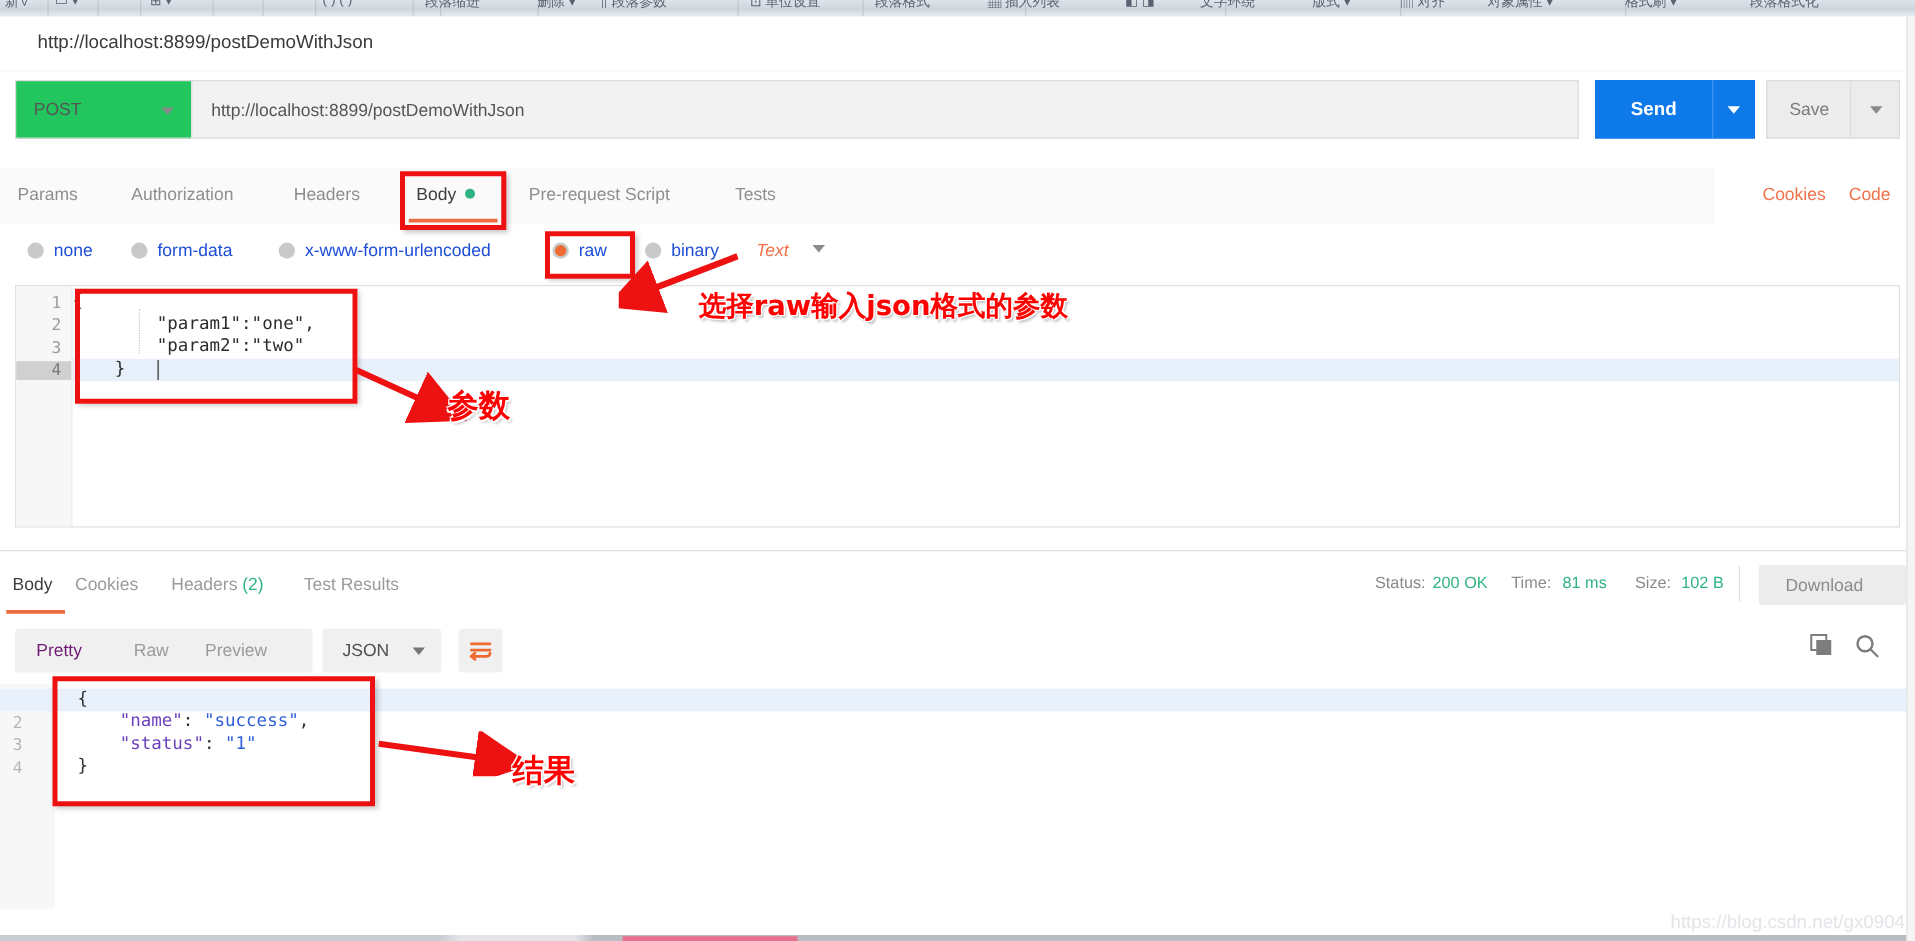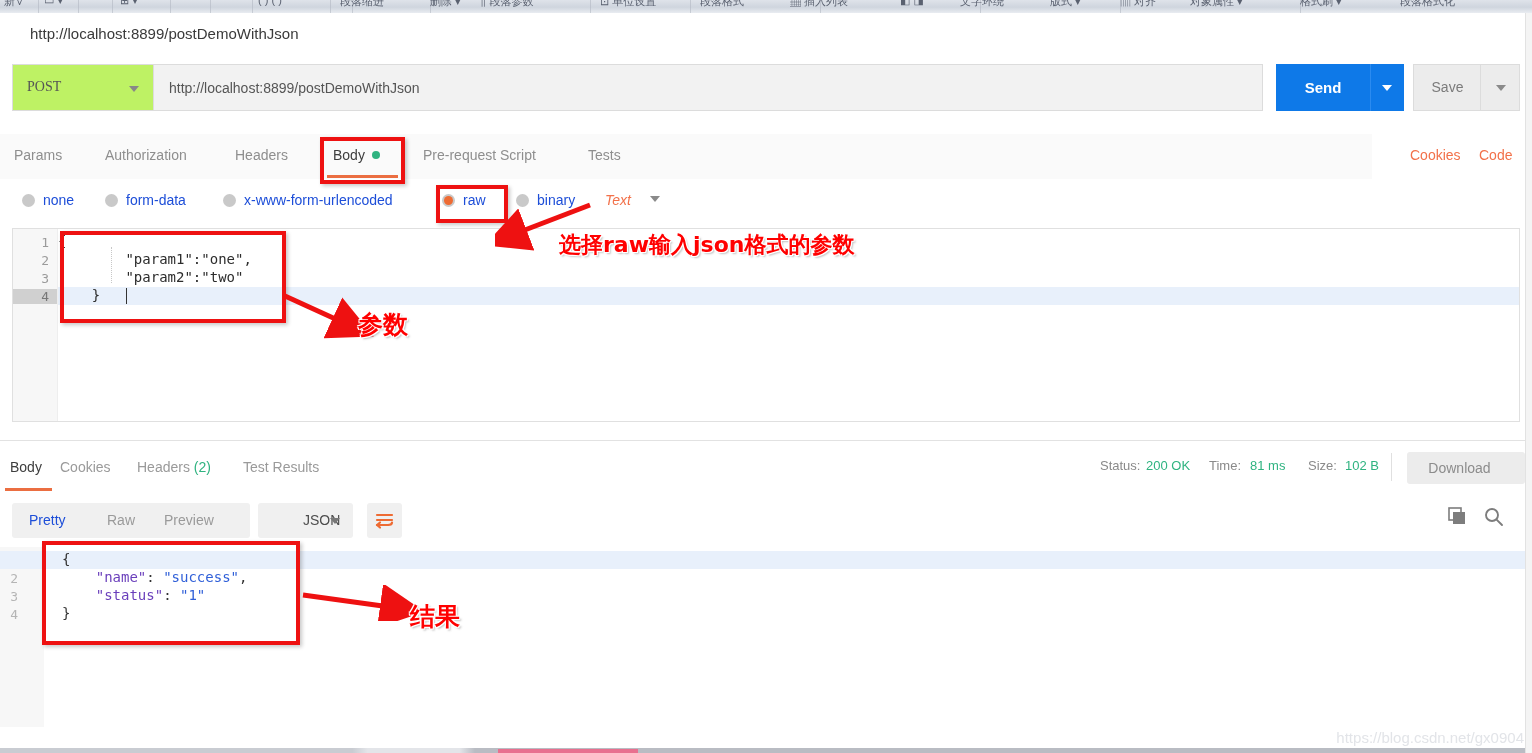--- a/index.html
+++ b/index.html
@@ -35,23 +35,22 @@
     background:#fff;border-bottom:1px solid #e5e5e5;
   }
   .title-bar .t{
     position:absolute;left:30px;top:12px;font-size:15px;color:#3a3a3a;
   }
 
   
   .req-bar{position:absolute;left:0;top:57px;width:1532px;height:77px;background:#fff;}
   .method-box{
     position:absolute;left:12px;top:7px;width:141px;height:47px;
-    background:#bef264;border:1px solid #dcdcdc;border-right:none;
+    background:#22c55e;border:1px solid #dcdcdc;border-right:none;
     box-sizing:border-box;
-    font-family:Liberation Serif, serif;
   }
   .method-box .label{position:absolute;left:14px;top:14px;font-size:14px;color:#555;}
   .method-box .caret{position:absolute;right:14px;top:21px;
     width:0;height:0;border-left:5px solid transparent;border-right:5px solid transparent;
     border-top:6px solid #888;}
   .url-box{
     position:absolute;left:153px;top:7px;width:1110px;height:47px;
     background:#f2f2f2;border:1px solid #dcdcdc;box-sizing:border-box;
   }
   .url-box .u{position:absolute;left:15px;top:15px;font-size:14px;color:#555;}
@@ -136,23 +135,23 @@
   .meta-div{position:absolute;top:12px;width:1px;height:28px;background:#e0e0e0;}
   .dl-btn{position:absolute;left:1407px;top:11px;width:118px;height:32px;
     background:#ececec;border-radius:3px;cursor:pointer;}
   .dl-btn .l{position:absolute;left:0;top:0;width:105px;height:32px;line-height:32px;
     text-align:center;font-size:14px;color:#8c8c8c;}
 
   
   .resp-tools{position:absolute;left:0;top:492px;width:1532px;height:55px;background:#fff;}
   .seg{position:absolute;left:12px;top:11px;width:238px;height:35px;background:#f0f0f0;border-radius:3px;}
   .seg .s{position:absolute;top:9px;font-size:14px;color:#9a9a9a;cursor:pointer;}
-  .seg .s.active{color:#1d4ed8;}
+  .seg .s.active{color:#701a75;}
   .fmt{position:absolute;left:258px;top:11px;width:95px;height:35px;background:#f0f0f0;border-radius:3px;cursor:pointer;}
-  .fmt .t{position:absolute;left:16px;top:9px;font-size:14px;color:#4d4d4d;margin-left:29px;}
+  .fmt .t{position:absolute;left:16px;top:9px;font-size:14px;color:#4d4d4d;}
   .fmt .c{position:absolute;right:13px;top:15px;width:0;height:0;
     border-left:5px solid transparent;border-right:5px solid transparent;border-top:6px solid #777;}
   .wrap-btn{position:absolute;left:367px;top:11px;width:35px;height:35px;background:#f0f0f0;border-radius:3px;cursor:pointer;}
   .icon-right{position:absolute;top:14px;cursor:pointer;}
 
   
   .resp-editor{position:absolute;left:0;top:547px;width:1532px;height:180px;background:#fff;}
   .rgutter{position:absolute;left:0;top:0;width:44px;height:180px;background:#f7f7f7;}
   .rgutter .ln{position:absolute;right:26px;font-size:13px;color:#b5b5b5;
     font-family:"DejaVu Sans Mono",monospace;}

